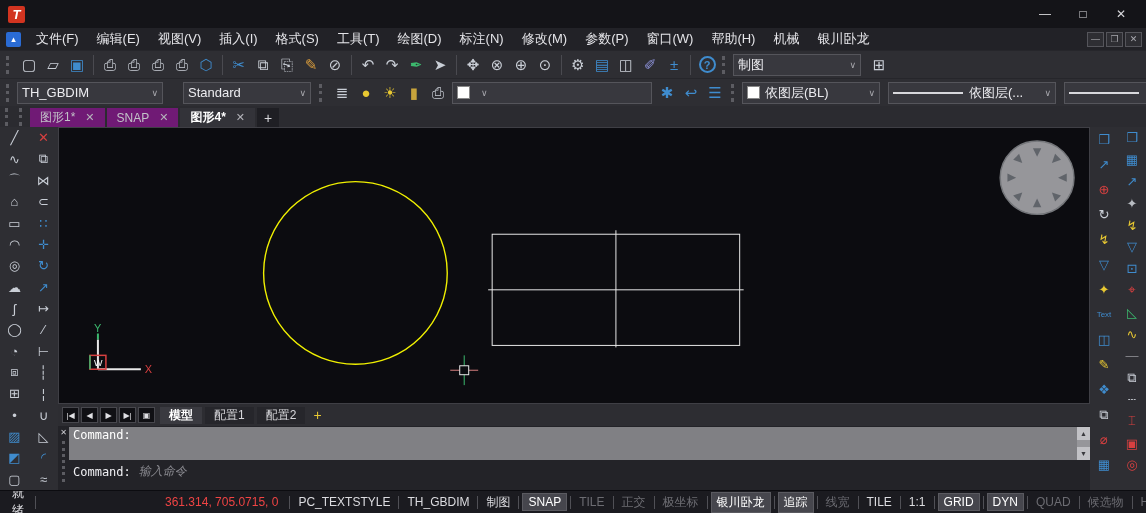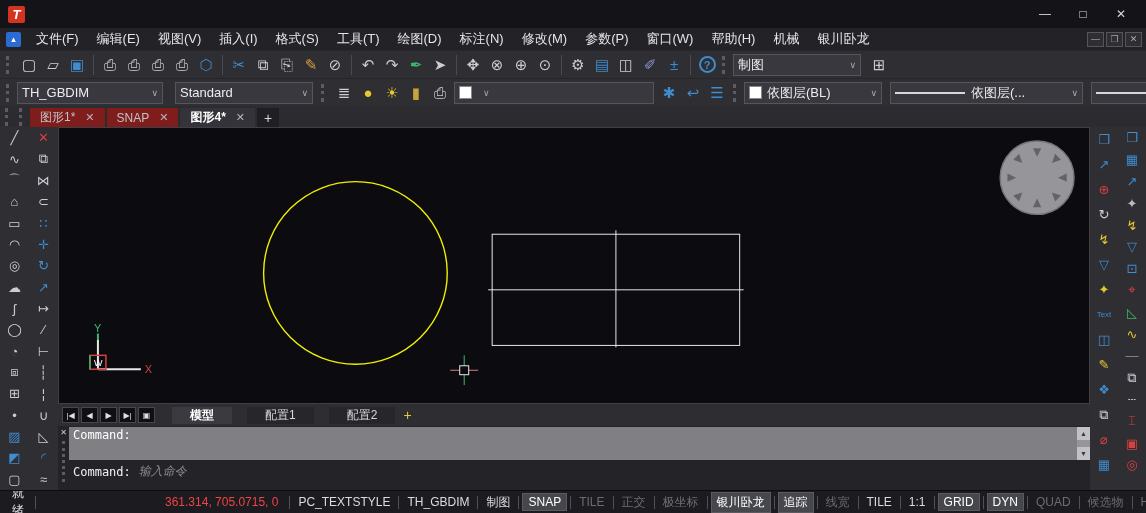--- a/index.html
+++ b/index.html
@@ -40,21 +40,21 @@
            padding:0 4px; font-size:13px; color:#ececf0; flex:0 0 auto; }
   .combo .combo-text { flex:1 1 auto; white-space:nowrap; overflow:hidden; }
   .combo .combo-arrow { color:#a8a8ae; font-size:9px; margin-left:6px; }
   .swatch { width:13px; height:13px; background:#ffffff; border:1px solid #888; margin-right:5px; flex:0 0 auto; }
   .lt-line { width:70px; height:0; border-top:2px solid #d8d8dc; margin-right:6px; flex:0 0 auto; }
 
   
   .doctabs { height:21px; background:#2b2b30; display:flex; align-items:flex-end; padding:0 2px; flex:0 0 auto; }
   .doctabs .tb-handle { align-self:center; }
   .doctab { height:19px; display:flex; align-items:center; padding:0 10px; margin-right:2px;
-            background:#7f1d1d; color:#c2c2c8; font-size:12px; white-space:nowrap; }
+            background:#701a75; color:#c2c2c8; font-size:12px; white-space:nowrap; }
   .doctab.active { background:#333339; color:#ffffff; font-weight:bold; }
   .doctab .tab-close { margin-left:10px; font-size:11px; color:#b4b4ba; }
   .doctab-plus { height:19px; width:22px; background:#1f1f24; color:#d8d8dc; display:flex;
                  align-items:center; justify-content:center; font-size:14px; }
 
   
   .main { flex:1 1 auto; display:flex; min-height:0; }
   .left-tools { width:58px; background:#2e2e33; display:flex; flex:0 0 auto; }
   .tool-col { width:29px; display:flex; flex-direction:column; }
   .tool-cell { height:21.35px; display:flex; align-items:center; justify-content:center;
@@ -64,21 +64,21 @@
   .right-tools .colA .tool-cell { height:25px; }
   .right-tools .colB .tool-cell { height:21.8px; }
 
   .center { flex:1 1 auto; display:flex; flex-direction:column; min-width:0; }
   .canvas { height:277px; background:#0c0c10; border:1px solid #3f3f45; position:relative; flex:0 0 auto; }
   .canvas svg { width:100%; height:100%; display:block; }
 
   .modeltabs { height:22px; background:#2d2d32; display:flex; align-items:center; padding:0 4px; flex:0 0 auto; }
   .mnav-btn { width:17px; height:16px; background:#101014; border:1px solid #47474d; color:#e0e0e4;
               font-size:8px; display:flex; align-items:center; justify-content:center; margin-right:2px; white-space:nowrap; }
-  .modeltab { height:17px; display:flex; align-items:center; padding:0 18px; margin-left:15px;
+  .modeltab { height:17px; display:flex; align-items:center; padding:0 9px; margin-left:3px;
               background:#26262b; color:#d8d8dc; font-size:12px; white-space:nowrap; }
   .modeltab.active { background:#3a3a40; color:#fff; font-weight:bold; }
   .modeltab-plus { margin-left:4px; color:#e8c832; font-size:14px; padding:0 4px; }
 
   
   .cmd { flex:1 1 auto; background:#232328; display:flex; min-height:0; }
   .cmd-rail { width:11px; display:flex; flex-direction:column; align-items:center; padding-top:2px; flex:0 0 auto; }
   .cmd-close { color:#cfcfd4; font-size:8px; line-height:10px; }
   .cmd-dots { flex:1 1 auto; width:3px; border-left:3px dotted #5c5c62; margin-top:3px; margin-bottom:8px; }
   .cmd-body { flex:1 1 auto; display:flex; flex-direction:column; min-width:0; padding-top:1px; }
@@ -190,21 +190,21 @@
     </div>
     <span class="tb-icon" id="ws-switch-icon" style="margin-left: 6px; color: rgb(201, 206, 214);">⊞</span>
   </div>
 
   <div class="toolbar">
     <span class="tb-handle"></span>
     <div class="combo" style="width:146px;">
       <span class="combo-text">TH_GBDIM</span>
       <span class="combo-arrow">∨</span>
     </div>
-    <div class="combo" style="width:138px;margin-left:12px;">
+    <div class="combo" style="width:128px;margin-left:20px;">
       <span class="combo-text">Standard</span>
       <span class="combo-arrow">∨</span>
     </div>
     <span class="tb-handle" style="margin-left:8px;"></span>
     <div id="layer-state-icons" style="display:flex;align-items:center;">
         <span class="tb-icon" style="color: rgb(201, 206, 214);">≣</span>
         <span class="tb-icon" style="color: rgb(232, 200, 50);">●</span>
         <span class="tb-icon" style="color: rgb(232, 200, 50);">☀</span>
         <span class="tb-icon" style="color: rgb(200, 164, 60);">▮</span>
         <span class="tb-icon" style="color: rgb(201, 206, 214);">⎙</span>
@@ -217,21 +217,21 @@
         <span class="tb-icon" style="color: rgb(63, 140, 206);">✱</span>
         <span class="tb-icon" style="color: rgb(63, 140, 206);">↩</span>
         <span class="tb-icon" style="color: rgb(63, 140, 206);">☰</span>
       </div>
     <span class="tb-handle" style="margin-left:4px;"></span>
     <div class="combo" style="width:138px;">
       <span class="swatch"></span>
       <span class="combo-text">依图层(BL)</span>
       <span class="combo-arrow">∨</span>
     </div>
-    <div class="combo" style="width:193px;margin-left:8px;">
+    <div class="combo" style="width:168px;margin-left:8px;">
       <span class="lt-line"></span>
       <span class="combo-text">依图层(...</span>
       <span class="combo-arrow">∨</span>
     </div>
     <div class="combo" style="width:90px;margin-left:8px;">
       <span class="lt-line"></span>
       <span class="combo-text"></span>
     </div>
   </div>
 

